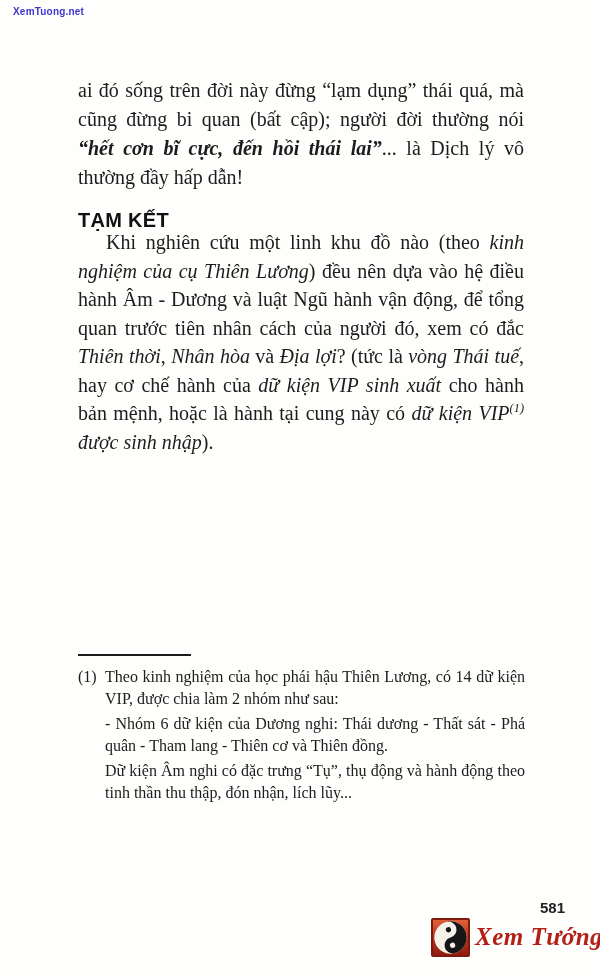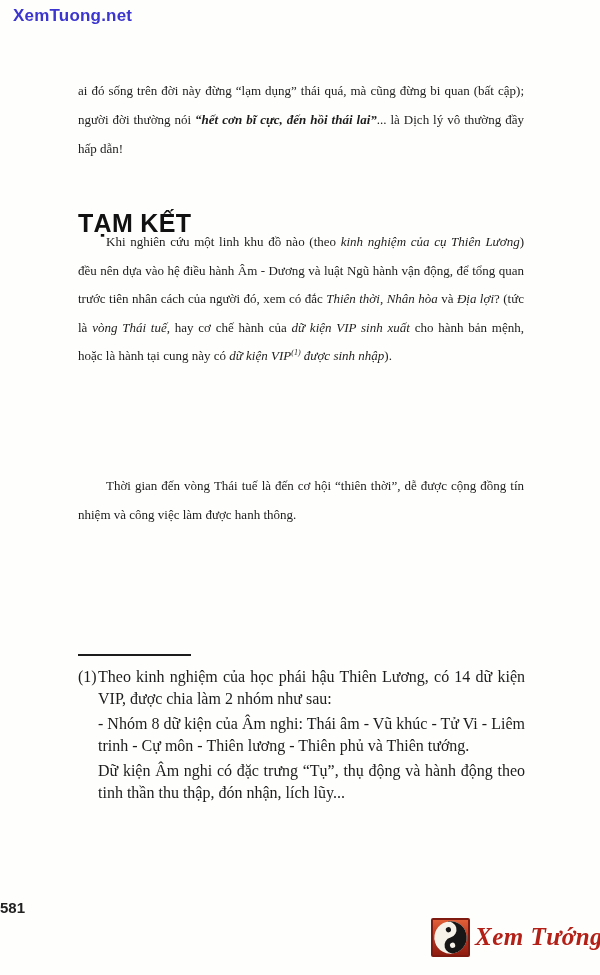--- a/index.html
+++ b/index.html
@@ -6,51 +6,51 @@
   html,body { width:600px; height:975px; }
   body { background:#ffffff; }
   .page {
     position:relative; width:600px; height:975px; overflow:hidden;
     background:#fefefc;
     font-family:"Liberation Serif", serif; color:#1c1c1c;
   }
   .brand {
     position:absolute; left:13px; top:6px;
     font-family:"Liberation Sans", sans-serif; font-weight:bold;
-    font-size:17px; color:#3c35cf; letter-spacing:0.2px;text-align:right;
+    font-size:10px; color:#3c35cf; letter-spacing:0.2px;text-align:right;
   }
   .para {
     position:absolute; left:78px; width:446px;
-    font-size:13px; line-height:29px; text-align:justify;
+    font-size:20px; line-height:29px; text-align:justify;
   }
   .p1 { top:76px; }
   .heading {
     position:absolute; left:78px; top:209px;
     font-family:"Liberation Sans", sans-serif; font-weight:bold;
-    font-size:25px; color:#111111; letter-spacing:0.3px;
+    font-size:20px; color:#111111; letter-spacing:0.3px;
   }
   .p2 { top:228px; line-height:28.5px; text-indent:28px; }
   .p3 { top:472px; line-height:28.5px; text-indent:28px; }
   .seg-normal { }
   .seg-italic { font-style:italic; }
   .seg-bold-italic { font-style:italic; font-weight:bold; }
   .seg-sup { font-style:italic; vertical-align:super; font-size:0.62em; line-height:0; }
   .fn-divider {
     position:absolute; left:78px; top:654px; width:113px; height:2px;
     background:#1c1c1c;
   }
   .footnote {
     position:absolute; left:78px; top:666px; width:447px;
     font-size:16px; line-height:22px;
   }
   .fn-marker { position:absolute; left:0; top:0; font-size:16px; }
-  .fn-body { margin-left:20px; }
+  .fn-body { margin-left:27px; }
   .fn-item { text-align:justify; margin-bottom:3px; }
   .page-number {
-    position:absolute; top:899px; left:0; width:565px; text-align:left;
+    position:absolute; top:899px; left:0; width:565px; text-align:right;
     font-family:"Liberation Sans", sans-serif; font-weight:bold;
     font-size:15px; color:#222222;
   }
   .logo {
     position:absolute; left:431px; top:916px; height:42px;
     display:flex; align-items:center; gap:5px;
   }
   .logo-square {
     width:39px; height:39px; flex:0 0 auto;
     background:linear-gradient(180deg, #e06038 0%, #b5301c 55%, #8f1d10 100%);
@@ -69,29 +69,28 @@
 <div class="page">
 
   <div class="brand">XemTuong.net</div>
 
   <p class="para p1"><span class="seg-normal">ai đó sống trên đời này đừng “lạm dụng” thái quá, mà cũng đừng bi quan (bất cập); người đời thường nói </span><span class="seg-bold-italic">“hết cơn bĩ cực, đến hồi thái lai”</span><span class="seg-normal">... là Dịch lý vô thường đầy hấp dẫn!</span></p>
 
   <h2 class="heading">TẠM KẾT</h2>
 
   <p class="para p2"><span class="seg-normal">Khi nghiên cứu một linh khu đồ nào (theo </span><span class="seg-italic">kinh nghiệm của cụ Thiên Lương</span><span class="seg-normal">) đều nên dựa vào hệ điều hành Âm - Dương và luật Ngũ hành vận động, để tổng quan trước tiên nhân cách của người đó, xem có đắc </span><span class="seg-italic">Thiên thời</span><span class="seg-normal">, </span><span class="seg-italic">Nhân hòa</span><span class="seg-normal"> và </span><span class="seg-italic">Địa lợi</span><span class="seg-normal">? (tức là </span><span class="seg-italic">vòng Thái tuế</span><span class="seg-normal">, hay cơ chế hành của </span><span class="seg-italic">dữ kiện VIP sinh xuất</span><span class="seg-normal"> cho hành bản mệnh, hoặc là hành tại cung này có </span><span class="seg-italic">dữ kiện VIP</span><span class="seg-sup">(1)</span><span class="seg-italic"> được sinh nhập</span><span class="seg-normal">).</span></p>
 
-  <p class="para p3"><span class="seg-normal">Thời gian đến vòng Thái tuế là đến cơ hội “thiên thời”, dễ được cộng đồng tín nhiệm và công việc làm được hanh thông.</span></p>
 
   <div class="fn-divider"></div>
 
   <div class="footnote">
     <span class="fn-marker">(1)</span>
     <div class="fn-body">
         <div class="fn-item">Theo kinh nghiệm của học phái hậu Thiên Lương, có 14 dữ kiện VIP, được chia làm 2 nhóm như sau:</div>
-        <div class="fn-item">- Nhóm 8 dữ kiện của Âm nghi: Thái âm - Vũ khúc - Tử Vi - Liêm trinh - Cự môn - Thiên lương - Thiên phủ và Thiên tướng.</div>
+        <div class="fn-item">- Nhóm 6 dữ kiện của Dương nghi: Thái dương - Thất sát - Phá quân - Tham lang - Thiên cơ và Thiên đồng.</div>
         <div class="fn-item">Dữ kiện Âm nghi có đặc trưng “Tụ”, thụ động và hành động theo tinh thần thu thập, đón nhận, lích lũy...</div>
       </div>
   </div>
 
   <div class="page-number">581</div>
 
   <div class="logo">
     <span class="logo-square">
       <svg viewBox="0 0 100 100" width="33" height="33" aria-hidden="true">
         <circle cx="50" cy="50" r="49" fill="#f5f2ea"></circle>

